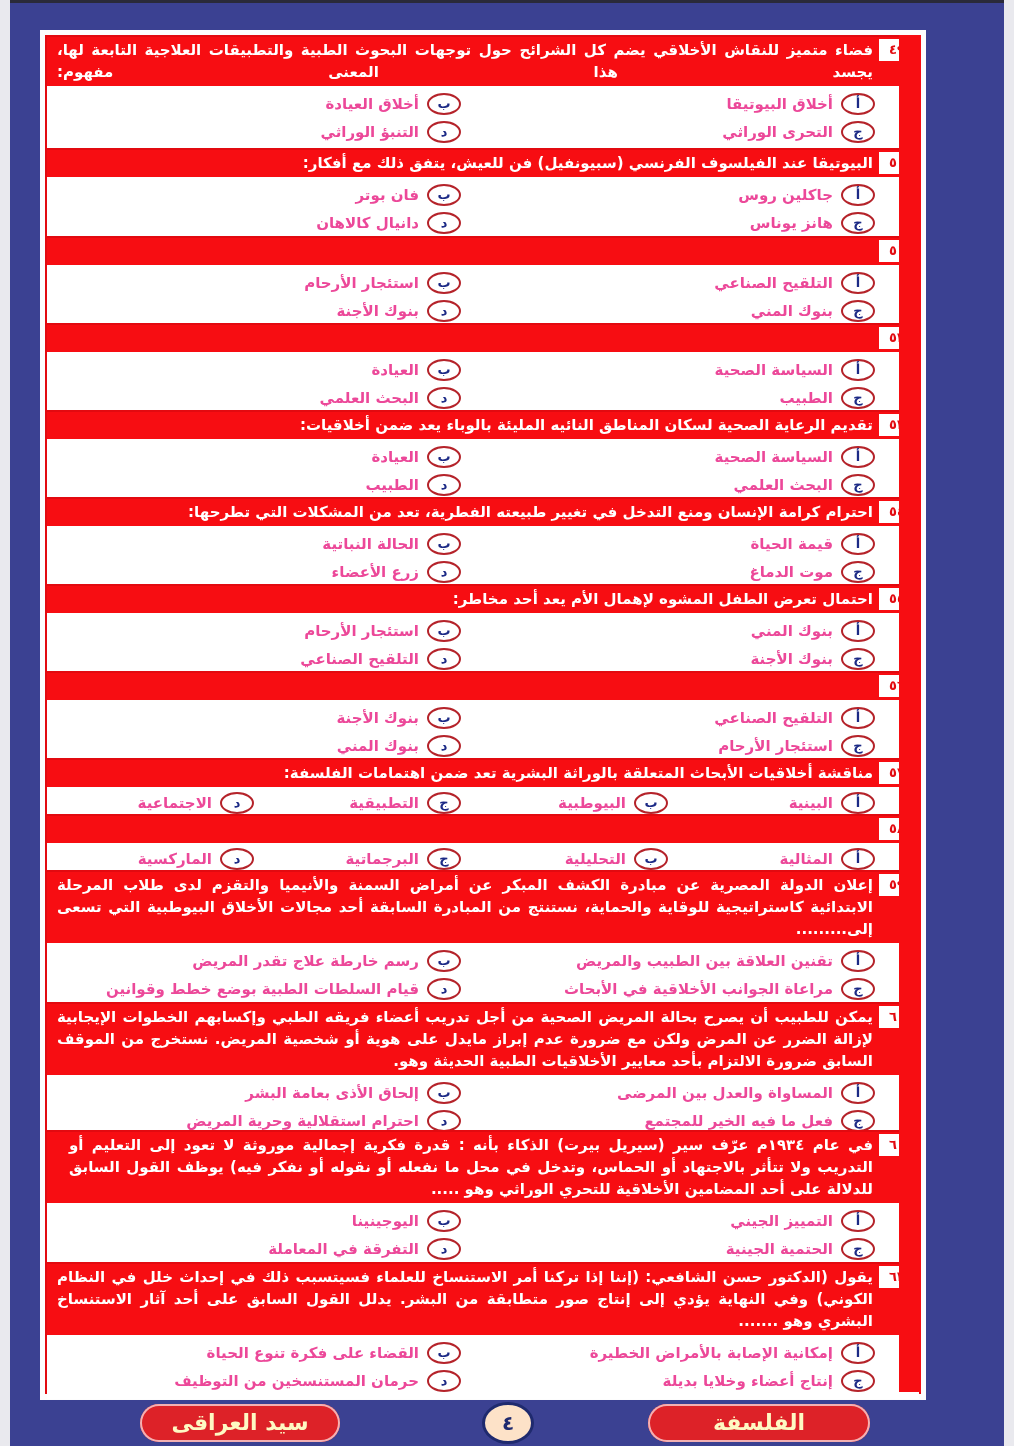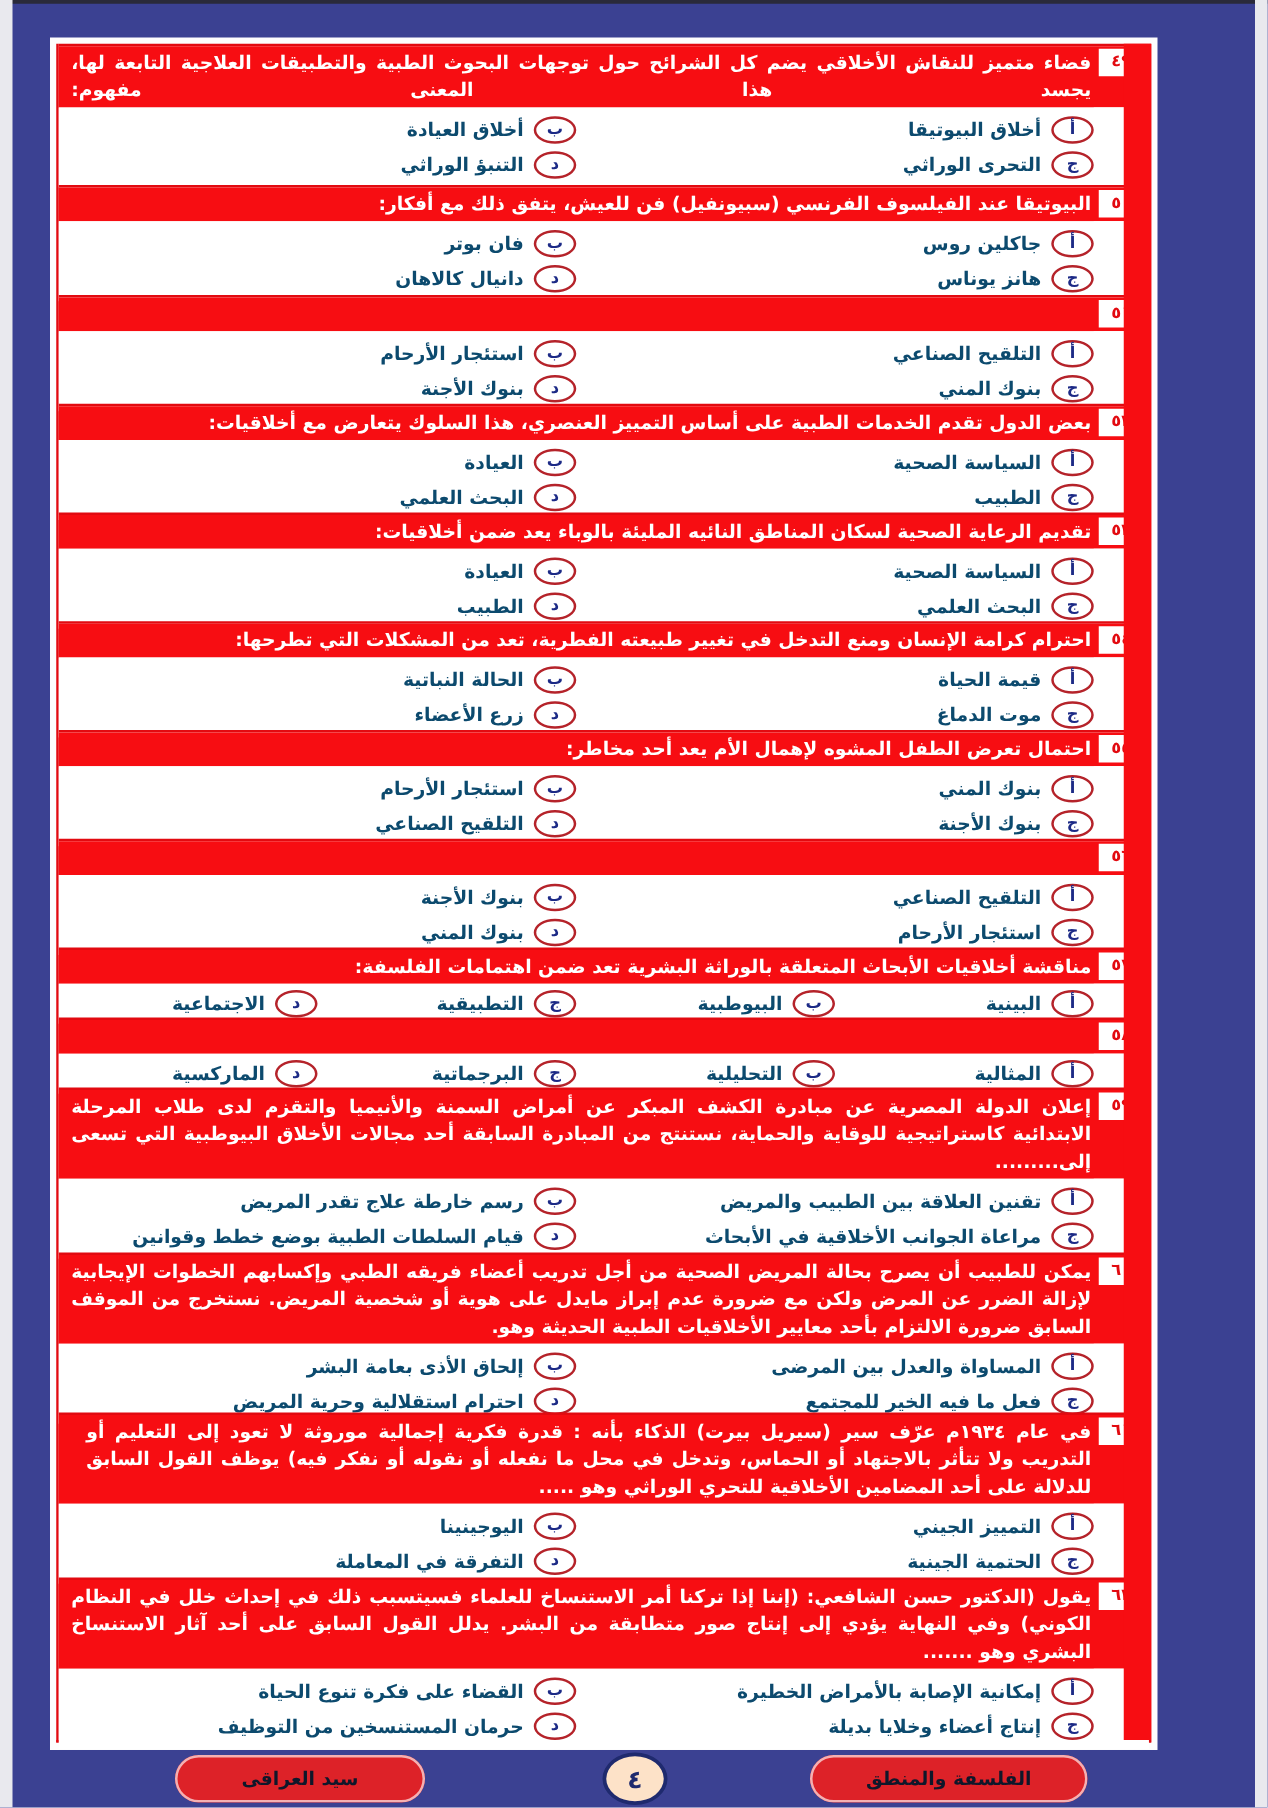--- a/index.html
+++ b/index.html
@@ -95,21 +95,21 @@
       color: #1c2a86;
       font-weight: bold;
       font-size: 13px;
       line-height: 17px;
       text-align: center;
       margin-left: 8px;
       background: #fff;
       flex: 0 0 34px;
     }
     .opt-text {
-      color: #0c4a6e;
+      color: #ec4899;
       font-weight: bold;
       font-size: 15px;
       white-space: nowrap;
     }
     .right-bar {
       position: absolute;
       top: 0; right: -2px; bottom: 0;
       width: 22px;
       background: #f70d12;
       pointer-events: none;
@@ -117,23 +117,23 @@
     .footer {
       position: absolute;
       left: 0; top: 1400px; width: 1014px; height: 46px;
       direction: rtl;
     }
     .pill {
       position: absolute;
       top: 4px;
       height: 38px;
       background: #dd2228;
-      color: #0f172a;
+      color: #fef9c3;
       font-weight: bold;
-      font-size: 15px;
+      font-size: 22px;
       line-height: 38px;
       text-align: center;
       border-radius: 19px;
       padding: 0 16px;
       box-shadow: 0 0 0 2px #f4b0b2 inset;
     }
     .pill-subject { left: 648px; width: 222px; }
     .pill-author { left: 140px; width: 200px; }
     .page-num {
       position: absolute;
@@ -238,21 +238,20 @@
               <span class="opt-badge">د</span>
               <span class="opt-text">بنوك الأجنة</span>
             </div>
         </div>
       </div>
     </div>
 
     <div class="q" style="height:87px;">
       <div class="q-head">
         <span class="q-num">٥٢</span>
-        <span class="q-text short">بعض الدول تقدم الخدمات الطبية على أساس التمييز العنصري، هذا السلوك يتعارض مع أخلاقيات:</span>
       </div>
       <div class="q-body">
         <div class="q-gutter"></div>
         <div class="opts">
           <div class="opt">
               <span class="opt-badge">أ</span>
               <span class="opt-text">السياسة الصحية</span>
             </div>
           <div class="opt">
               <span class="opt-badge">ب</span>

